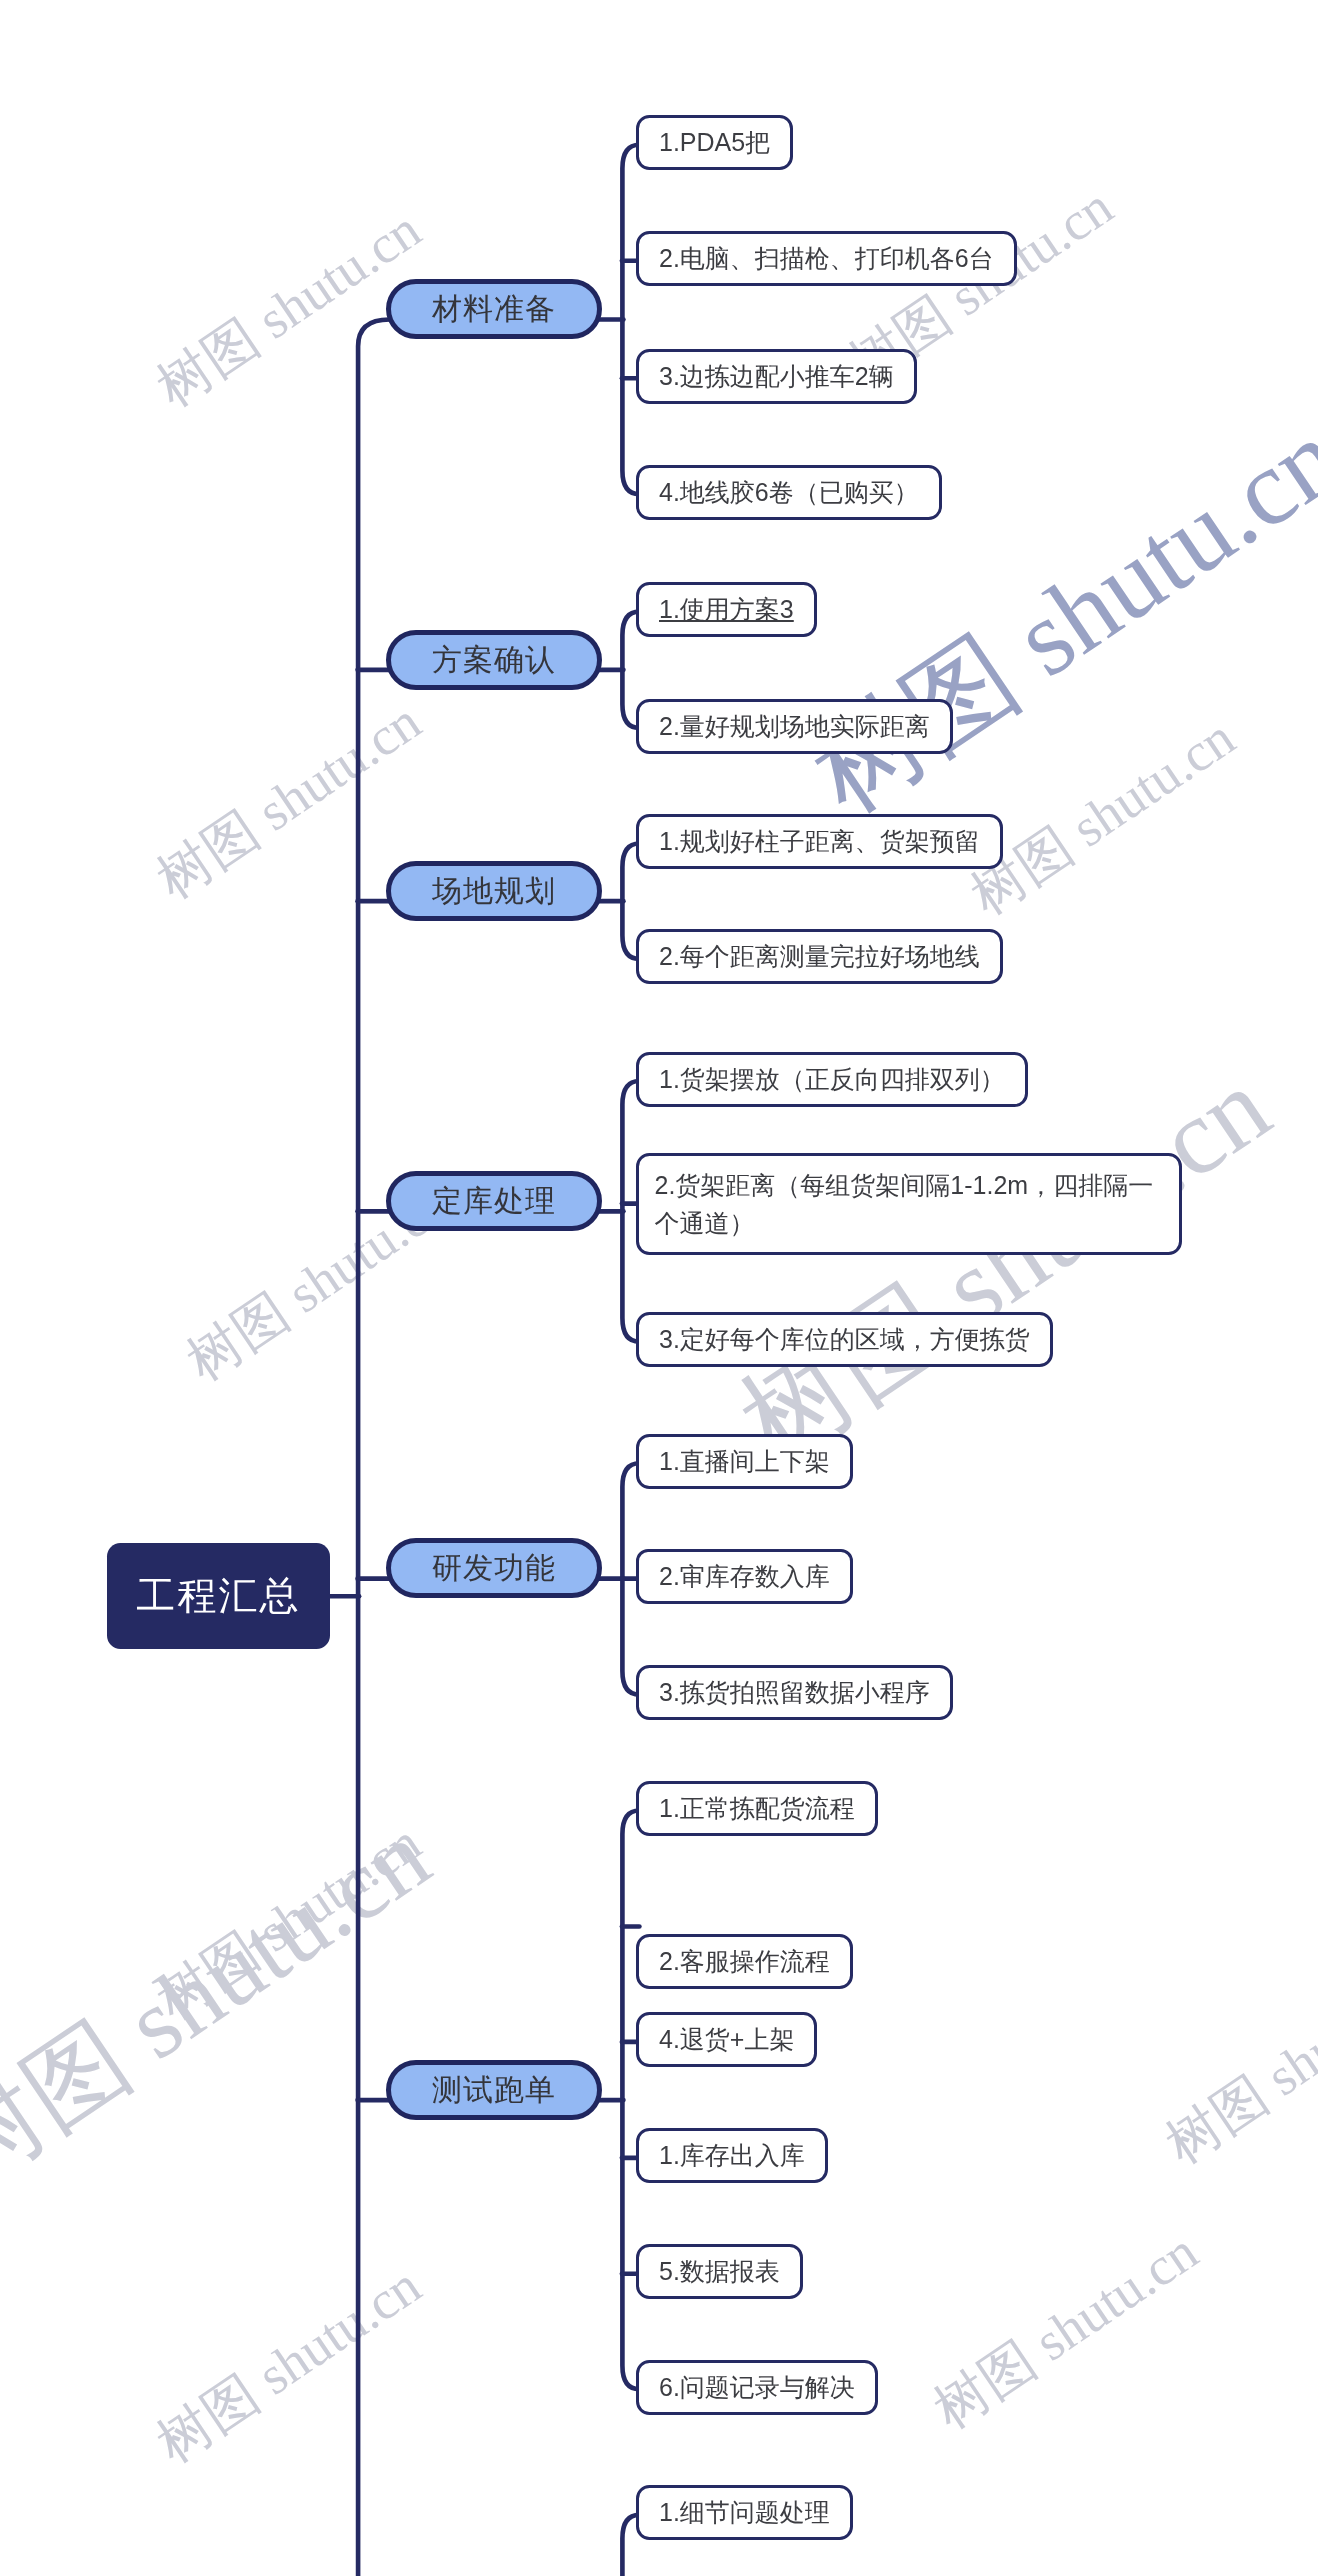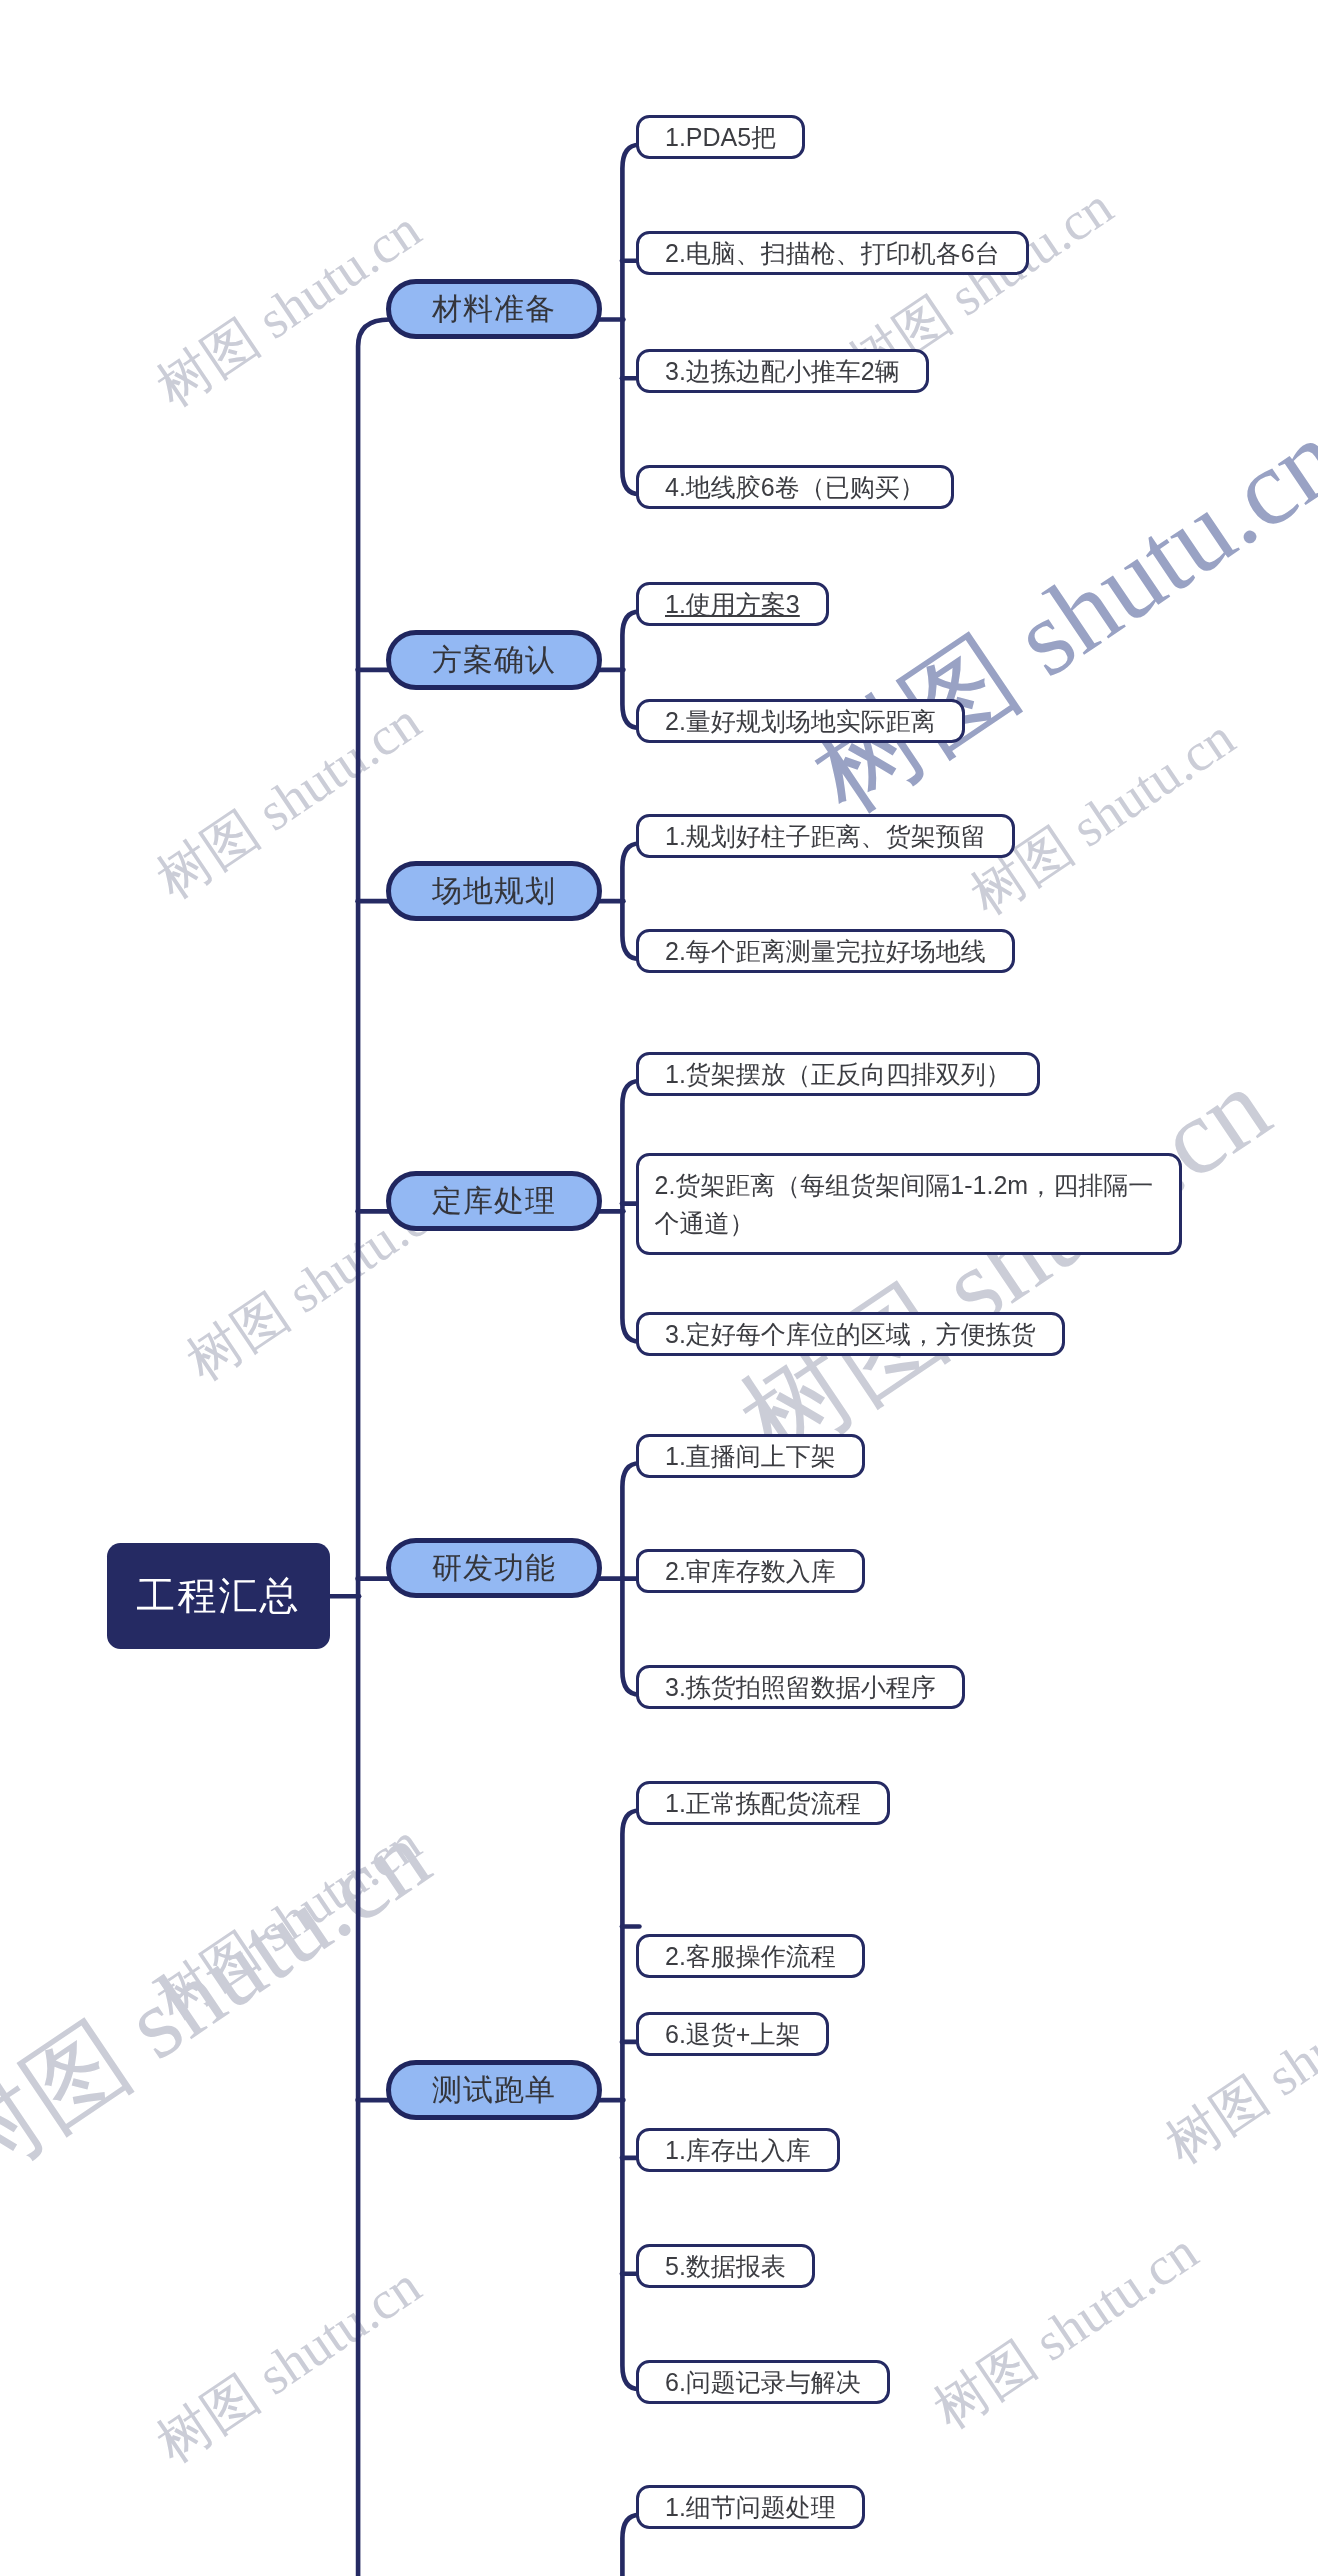--- a/index.html
+++ b/index.html
@@ -27,24 +27,24 @@
     color: #ffffff; font-size: 39px; letter-spacing: 2.1px;
     justify-content: center;
   }
   .branch-node {
     left: 386px; width: 216px; height: 60px;
     background: #93b8f3; border: 5.2px solid #20265f; border-radius: 46px;
     color: #34353b; font-size: 30px; letter-spacing: 1px;
     justify-content: center;
   }
   .leaf-node {
-    left: 636px; height: 44px;
+    left: 636px; height: 55px;
     background: #ffffff; border: 3.1px solid #252a63; border-radius: 13.4px;
     color: #3c3d42; font-size: 25px;
-    padding: 0 26px; white-space: nowrap;
+    padding: 0 20px; white-space: nowrap;
   }
   .leaf-node.tall {
     height: 102px; width: 546px;
     white-space: normal; line-height: 38px; padding: 4.1px 15.5px;
   }
 </style>
 </head>
 <body>
 
 <div class="canvas">
@@ -113,20 +113,20 @@
       <div class="node leaf-node" style="top: 1052px;">1.货架摆放（正反向四排双列）</div>
       <div class="node leaf-node tall" style="top: 1153px;">2.货架距离（每组货架间隔1-1.2m，四排隔一个通道）</div>
       <div class="node leaf-node" style="top: 1312px;">3.定好每个库位的区域，方便拣货</div>
       <div class="node branch-node" style="top: 1538px;">研发功能</div>
       <div class="node leaf-node" style="top: 1434px;">1.直播间上下架</div>
       <div class="node leaf-node" style="top: 1549px; border-radius: 12px;">2.审库存数入库</div>
       <div class="node leaf-node" style="top: 1665px;">3.拣货拍照留数据小程序</div>
       <div class="node branch-node" style="top: 2060px;">测试跑单</div>
       <div class="node leaf-node" style="top: 1781px;">1.正常拣配货流程</div>
       <div class="node leaf-node" style="top: 1897px; margin-top: 37px;">2.客服操作流程</div>
-      <div class="node leaf-node" style="top: 2012px;">6.退货+上架</div>
+      <div class="node leaf-node" style="top: 2012px;">4.退货+上架</div>
       <div class="node leaf-node" style="top: 2128px;">1.库存出入库</div>
       <div class="node leaf-node" style="top: 2244px;">5.数据报表</div>
       <div class="node leaf-node" style="top: 2360px;">6.问题记录与解决</div>
       <div class="node leaf-node" style="top: 2485px;">1.细节问题处理</div>
     </div>
 </div>
 
 
 </body></html>

